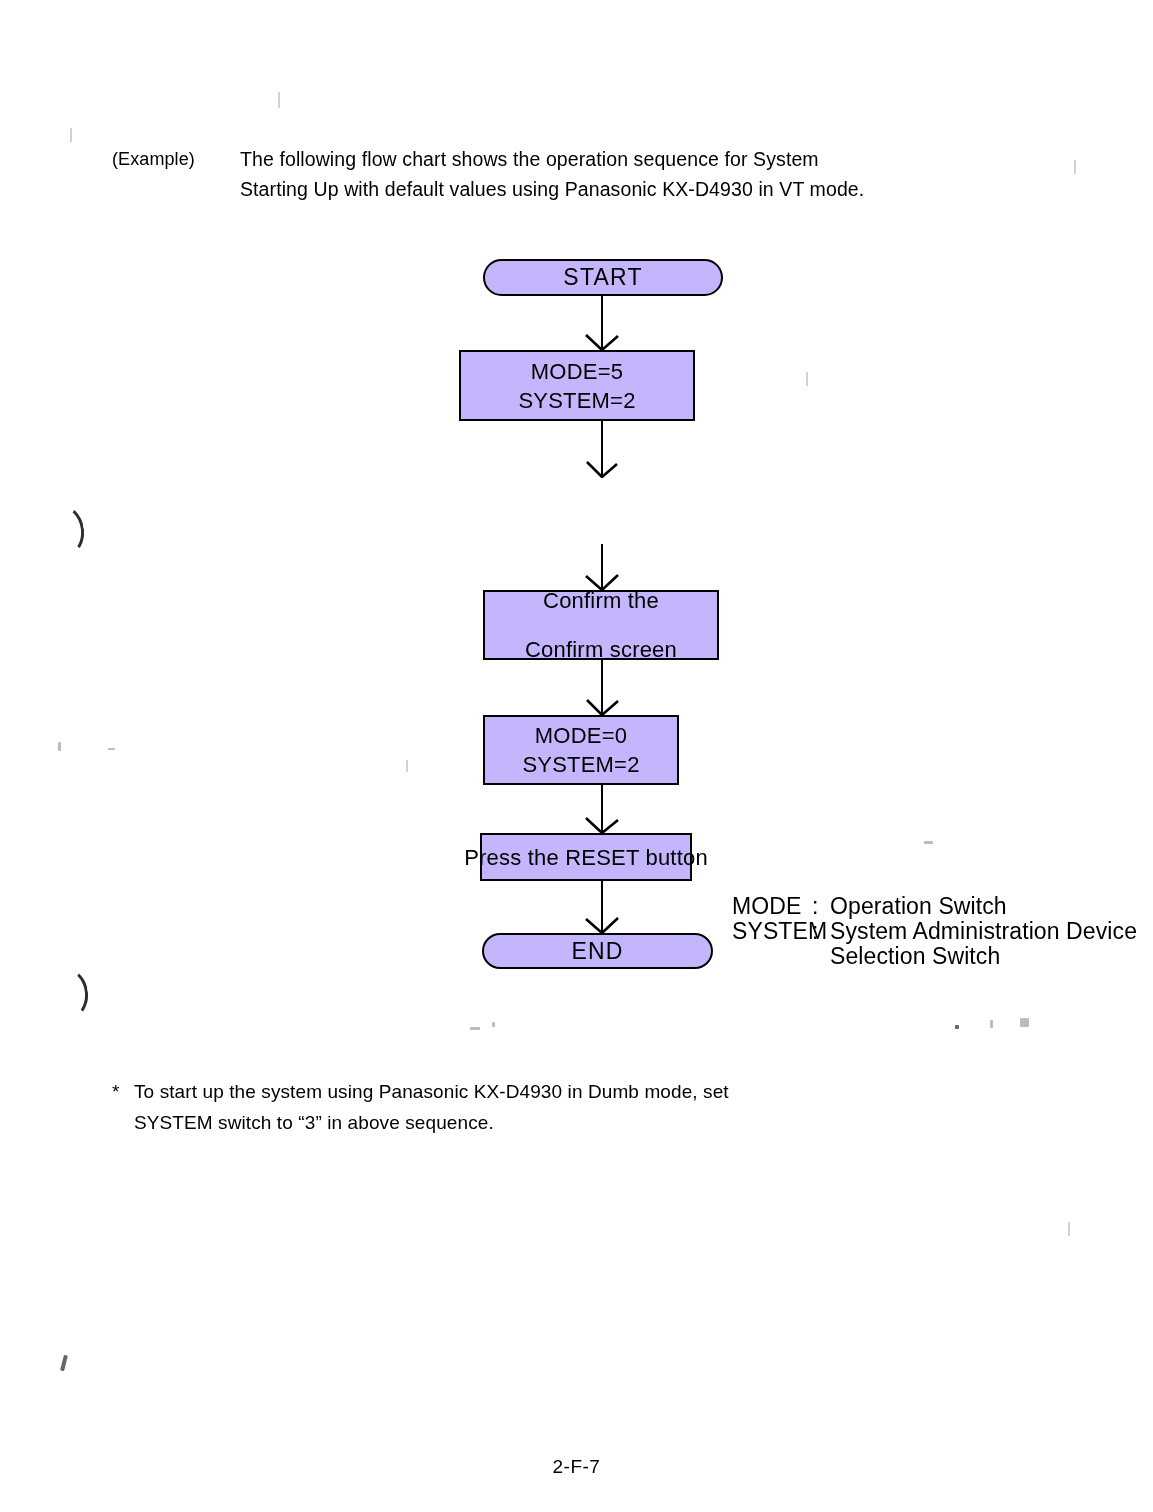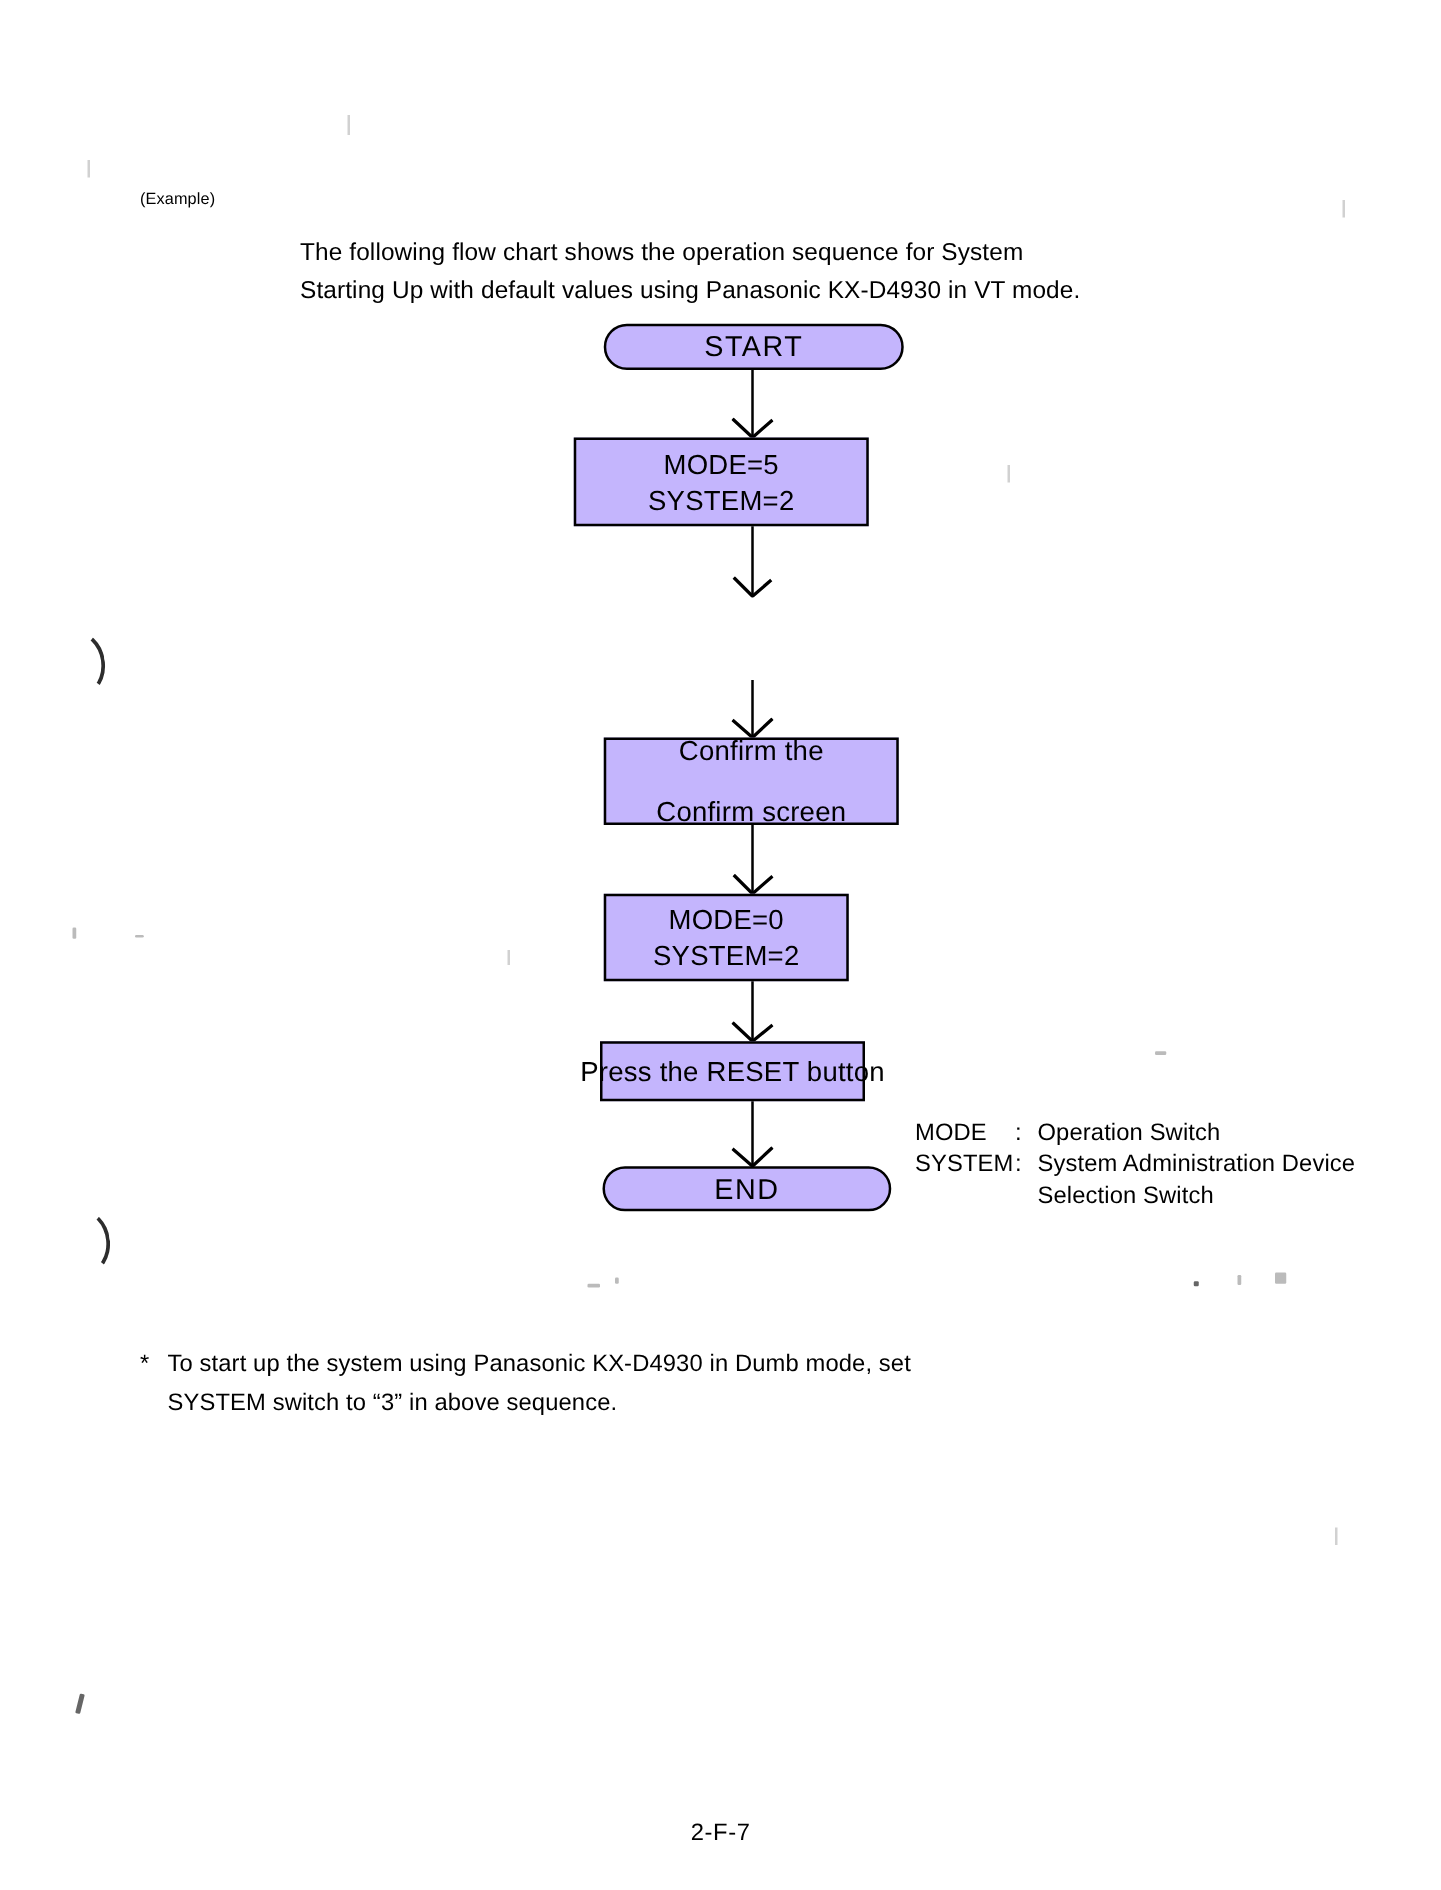--- a/index.html
+++ b/index.html
@@ -27,29 +27,28 @@
     top: 144px;
     width: 800px;
   }
   #intro .row {
     display: flex;
     align-items: flex-start;
   }
   #intro .example-label {
     width: 128px;
     flex: 0 0 128px;
-    font-size: 13px;
+    font-size: 18px;
     line-height: 30px;
     letter-spacing: 0.1px;
   }
   #intro .body-lines {
     font-size: 19.5px;
     line-height: 30px;
     letter-spacing: 0.1px;
-    margin-top: 43px;
   }
   #intro .body-lines div { white-space: nowrap; }
 
   
   #flow {
     position: absolute;
     left: 0;
     top: 0;
     width: 1153px;
     height: 1512px;
@@ -88,21 +87,21 @@
     position: absolute;
     width: 34px;
     height: 17px;
   }
 
   
   #legend {
     position: absolute;
     left: 732px;
     top: 894px;
-    font-size: 19px;
+    font-size: 23px;
     line-height: 25px;
     letter-spacing: 0.1px;
   }
   #legend .lg-row {
     display: flex;
     align-items: baseline;
     white-space: nowrap;
   }
   #legend .lg-term {
     width: 80px;

